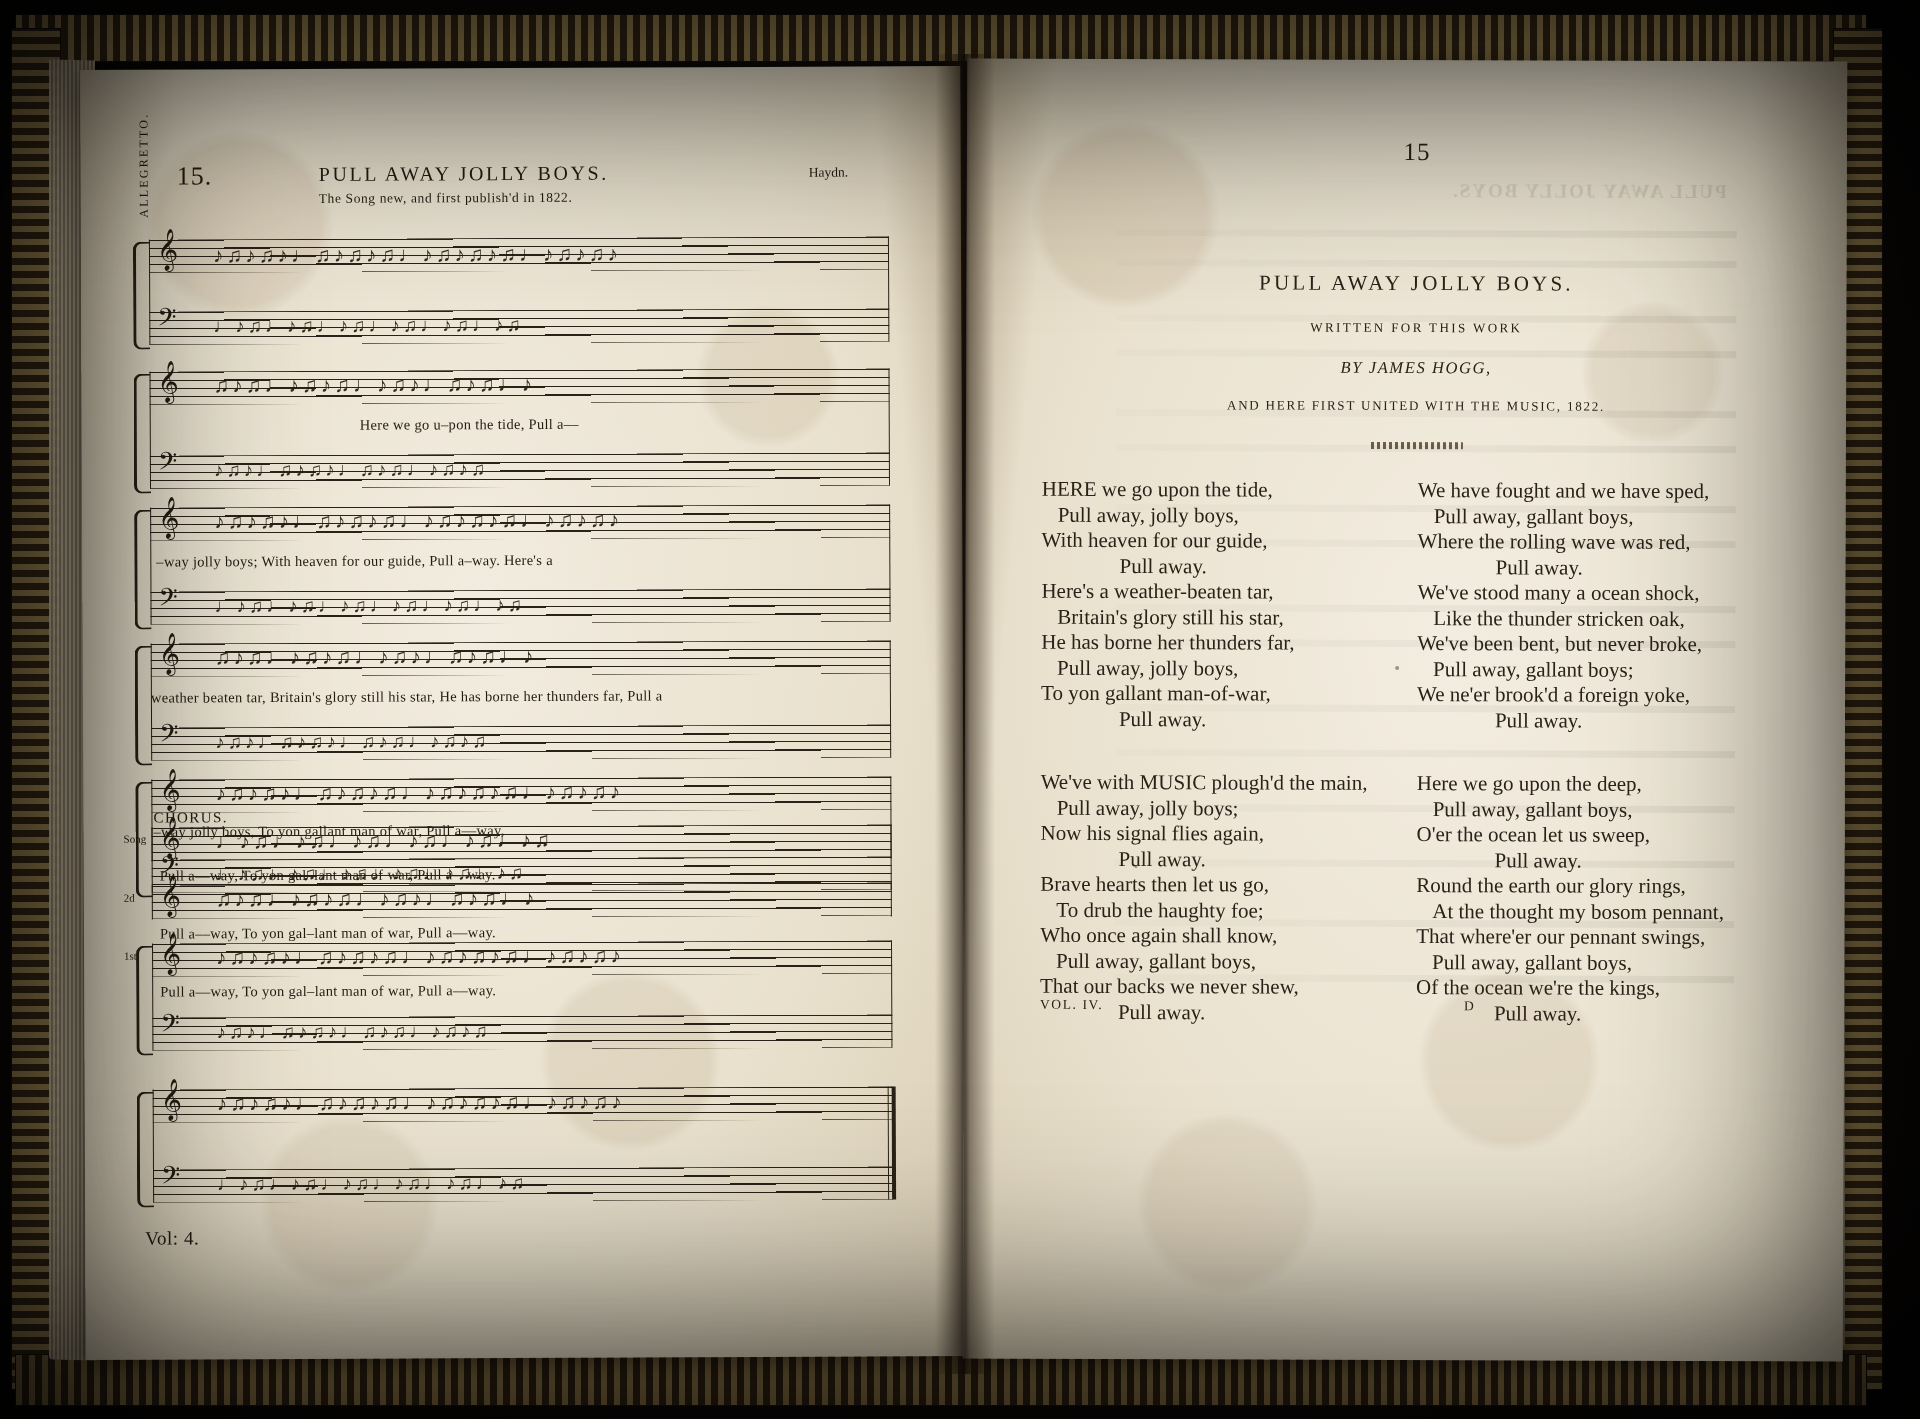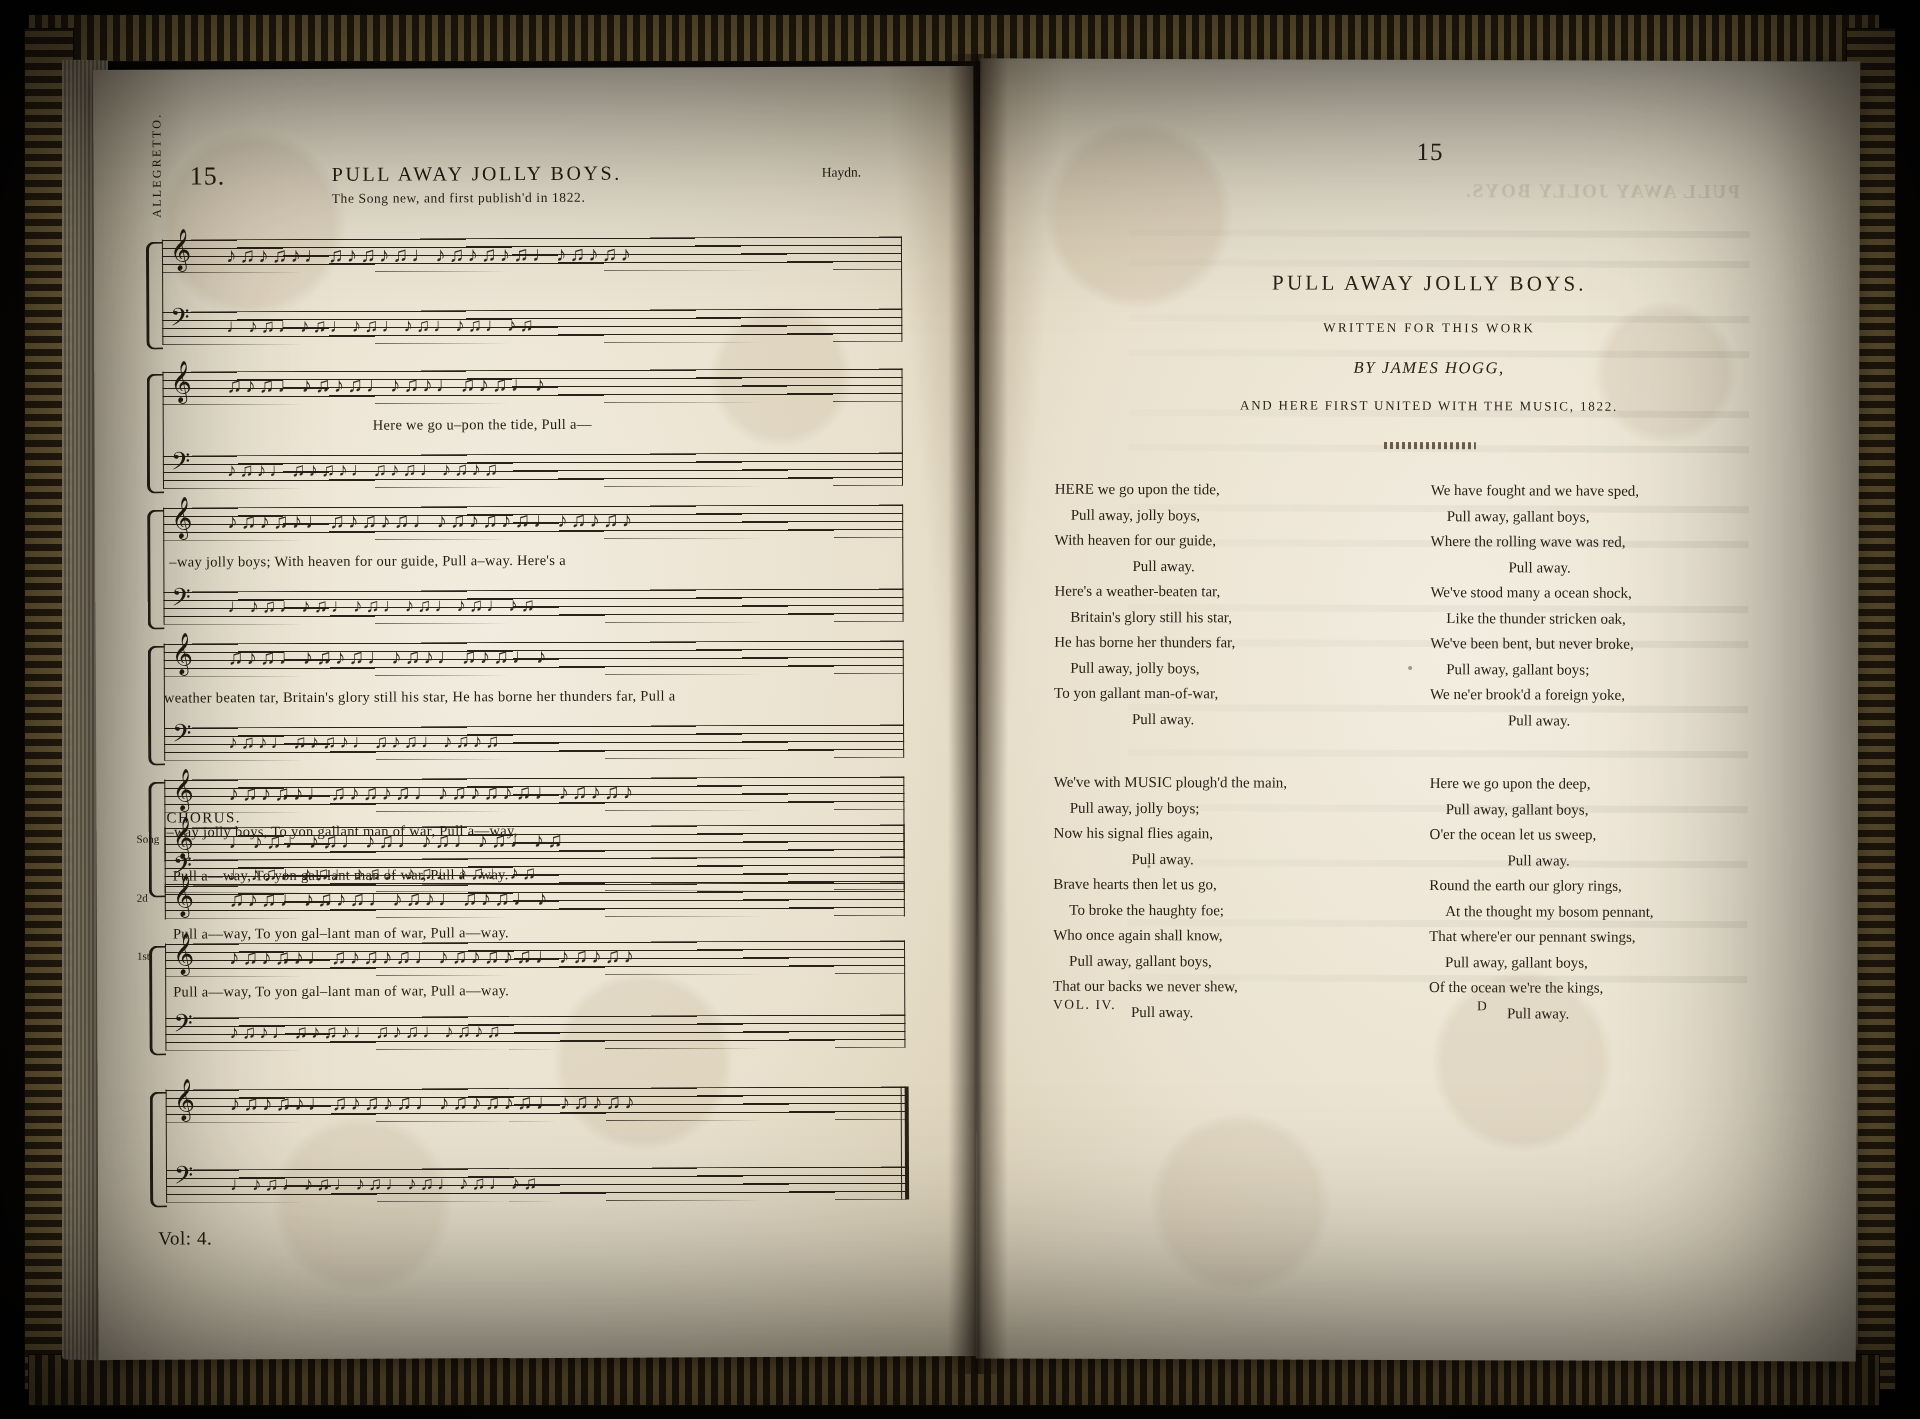--- a/index.html
+++ b/index.html
@@ -28,21 +28,21 @@
     position: absolute;
     inset: 0;
     pointer-events: none;
     box-shadow: inset 0 0 220px 70px rgba(0,0,0,0.85);
     z-index: 60;
   }
 
   
   #book {
     position: absolute;
-    left: 18px;
+    left: 5px;
     top: 8px;
     width: 1884px;
     height: 1400px;
   }
 
   
   .cover-edge {
     position: absolute;
     background:
       repeating-linear-gradient(90deg,
@@ -314,21 +314,21 @@
     opacity: 0.8;
   }
   .stanza-col {
     position: absolute;
     width: 330px;
   }
   #col-left  { left: 6px;  top: 372px; }
   #col-right { left: 382px; top: 372px; }
   .stanza { margin-bottom: 38px; }
   .vline {
-    font-size: 15px;
+    font-size: 21px;
     line-height: 25.5px;
     white-space: nowrap;
   }
   .vline.ind1 { padding-left: 16px; }
   .vline.ind2 { padding-left: 78px; }
   #t-vol {
     position: absolute;
     left: 6px; top: 892px;
     font-size: 13.5px;
     letter-spacing: 1.6px;
@@ -539,21 +539,21 @@
             <div class="vline ind1">Pull away, jolly boys,</div>
             <div class="vline">To yon gallant man-of-war,</div>
             <div class="vline ind2">Pull away.</div>
           </div>
           <div class="stanza">
             <div class="vline">We've with MUSIC plough'd the main,</div>
             <div class="vline ind1">Pull away, jolly boys;</div>
             <div class="vline">Now his signal flies again,</div>
             <div class="vline ind2">Pull away.</div>
             <div class="vline">Brave hearts then let us go,</div>
-            <div class="vline ind1">To broke the haughty foe;</div>
+            <div class="vline ind1">To drub the haughty foe;</div>
             <div class="vline">Who once again shall know,</div>
             <div class="vline ind1">Pull away, gallant boys,</div>
             <div class="vline">That our backs we never shew,</div>
             <div class="vline ind2">Pull away.</div>
           </div>
         </div>
 
         <div class="stanza-col" id="col-right">
           <div class="stanza">
             <div class="vline">We have fought and we have sped,</div>

